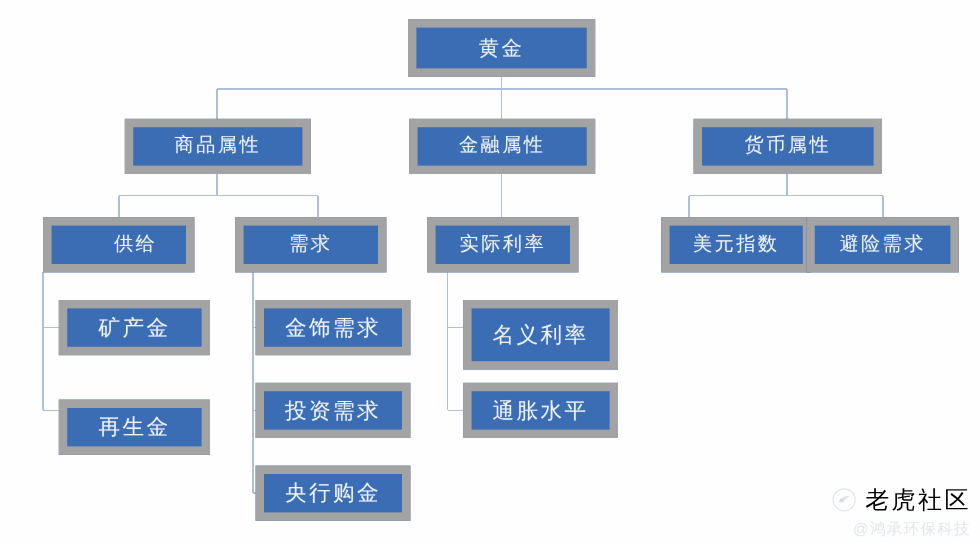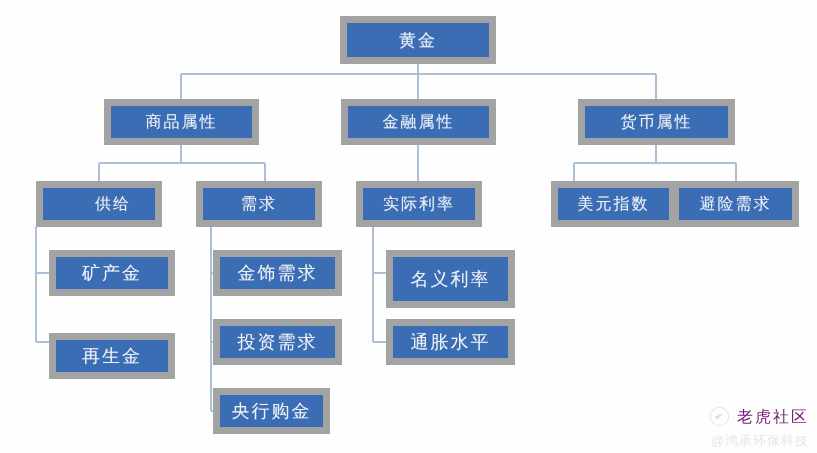--- a/index.html
+++ b/index.html
@@ -63,22 +63,22 @@
     align-items: center;
     justify-content: flex-end;
     gap: 7px;
   }
   .wm-logo {
     width: 21px;
     height: 21px;
     flex: 0 0 21px;
   }
   .wm-brand {
-    font-size: 16px;
-    color: #701a75;
+    font-size: 20px;
+    color: #000000;
     letter-spacing: 2px;
     line-height: 1;
   }
   .wm-handle {
     margin-top: 7px;
     font-size: 13px;
     color: #e2e6ec;
     letter-spacing: 1px;
     line-height: 1;
   }
@@ -159,21 +159,21 @@
   </div>
   <div class="node lvl4" style="left:49px; top:319px; width:126px; height:46px;margin-top:14px;">
     <span>再生金</span>
   </div>
   <div class="node lvl4" style="left:213px; top:250px; width:129px; height:46px;">
     <span>金饰需求</span>
   </div>
   <div class="node lvl4" style="left:213px; top:319px; width:129px; height:46px;">
     <span>投资需求</span>
   </div>
-  <div class="node lvl4" style="left:213px; top:388px; width:117px; height:46px;">
+  <div class="node lvl4" style="left:213px; top:388px; width:129px; height:46px;">
     <span>央行购金</span>
   </div>
   <div class="node lvl4" style="left:386px; top:250px; width:129px; height:58px;">
     <span>名义利率</span>
   </div>
   <div class="node lvl4" style="left:386px; top:319px; width:129px; height:46px;">
     <span>通胀水平</span>
   </div>
 
   <div id="watermark">

